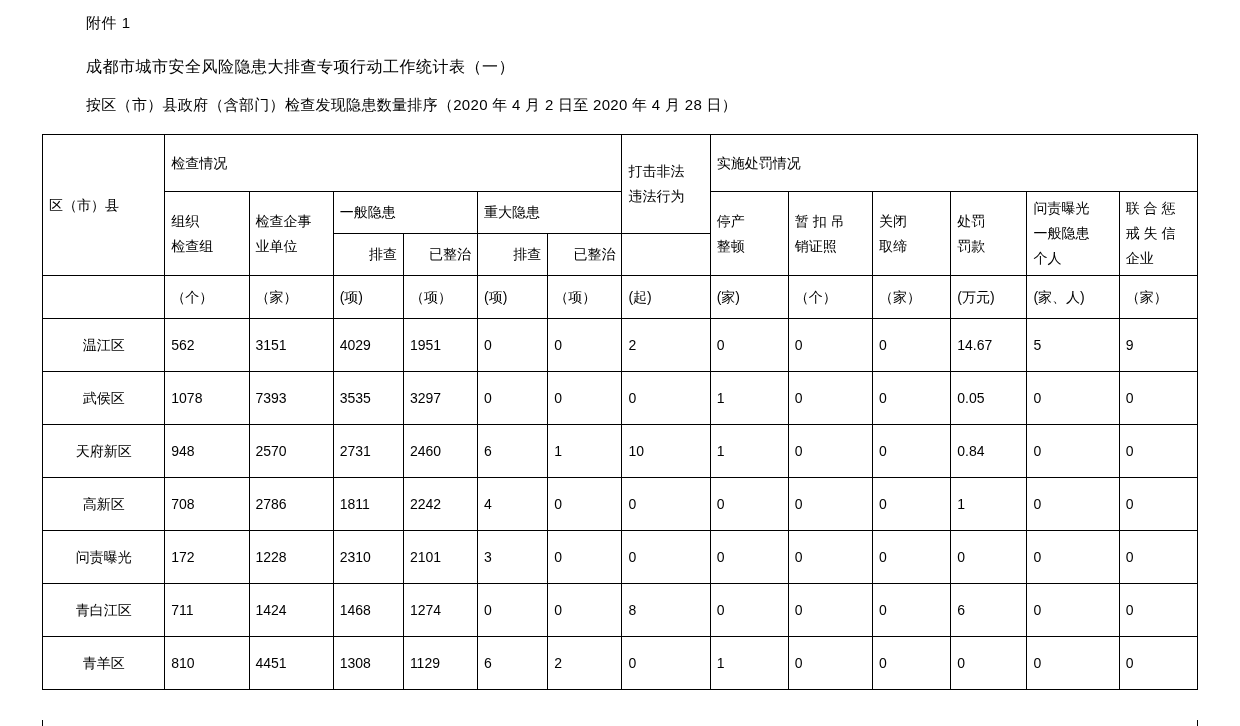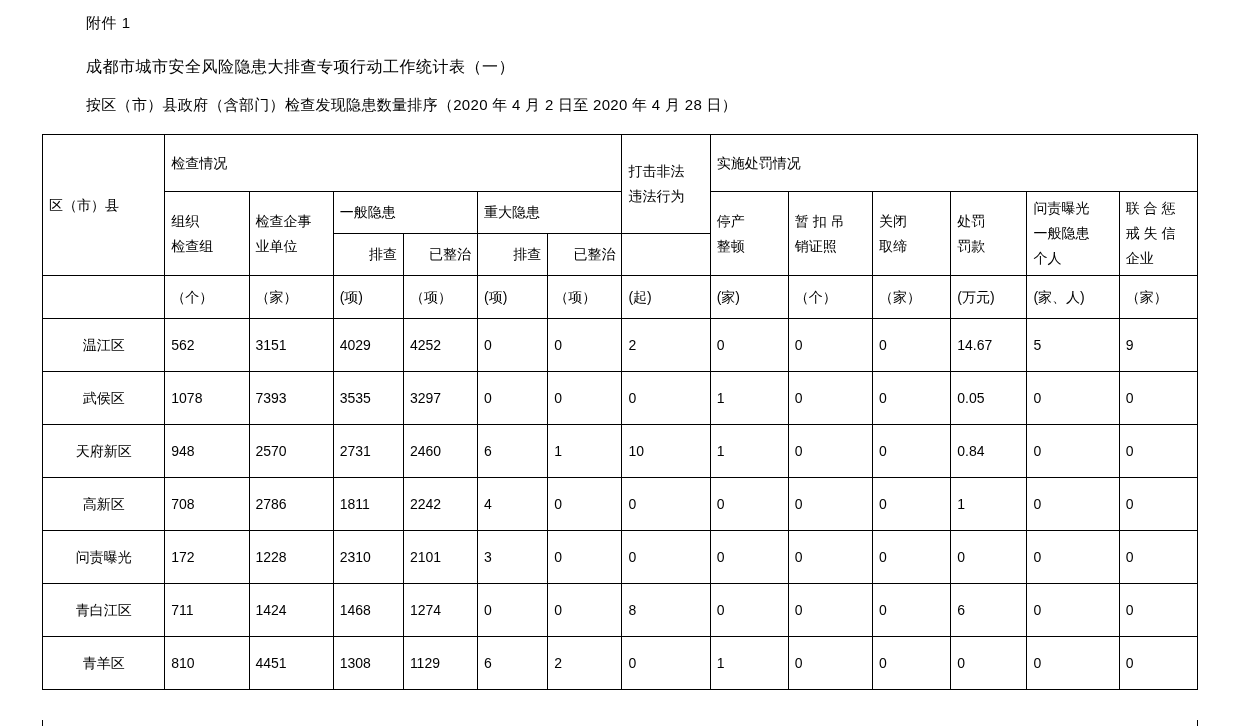--- a/index.html
+++ b/index.html
@@ -229,21 +229,21 @@
         <td class="unit">(万元)</td>
         <td class="unit">(家、人)</td>
         <td class="unit">（家）</td>
       </tr>
 
       <tr>
         <td class="regioncell">温江区</td>
         <td class="datacell">562</td>
         <td class="datacell">3151</td>
         <td class="datacell">4029</td>
-        <td class="datacell">4252</td>
+        <td class="datacell">1951</td>
         <td class="datacell">0</td>
         <td class="datacell">0</td>
         <td class="datacell">2</td>
         <td class="datacell">0</td>
         <td class="datacell">0</td>
         <td class="datacell">0</td>
         <td class="datacell">14.67</td>
         <td class="datacell">5</td>
         <td class="datacell">9</td>
       </tr>

